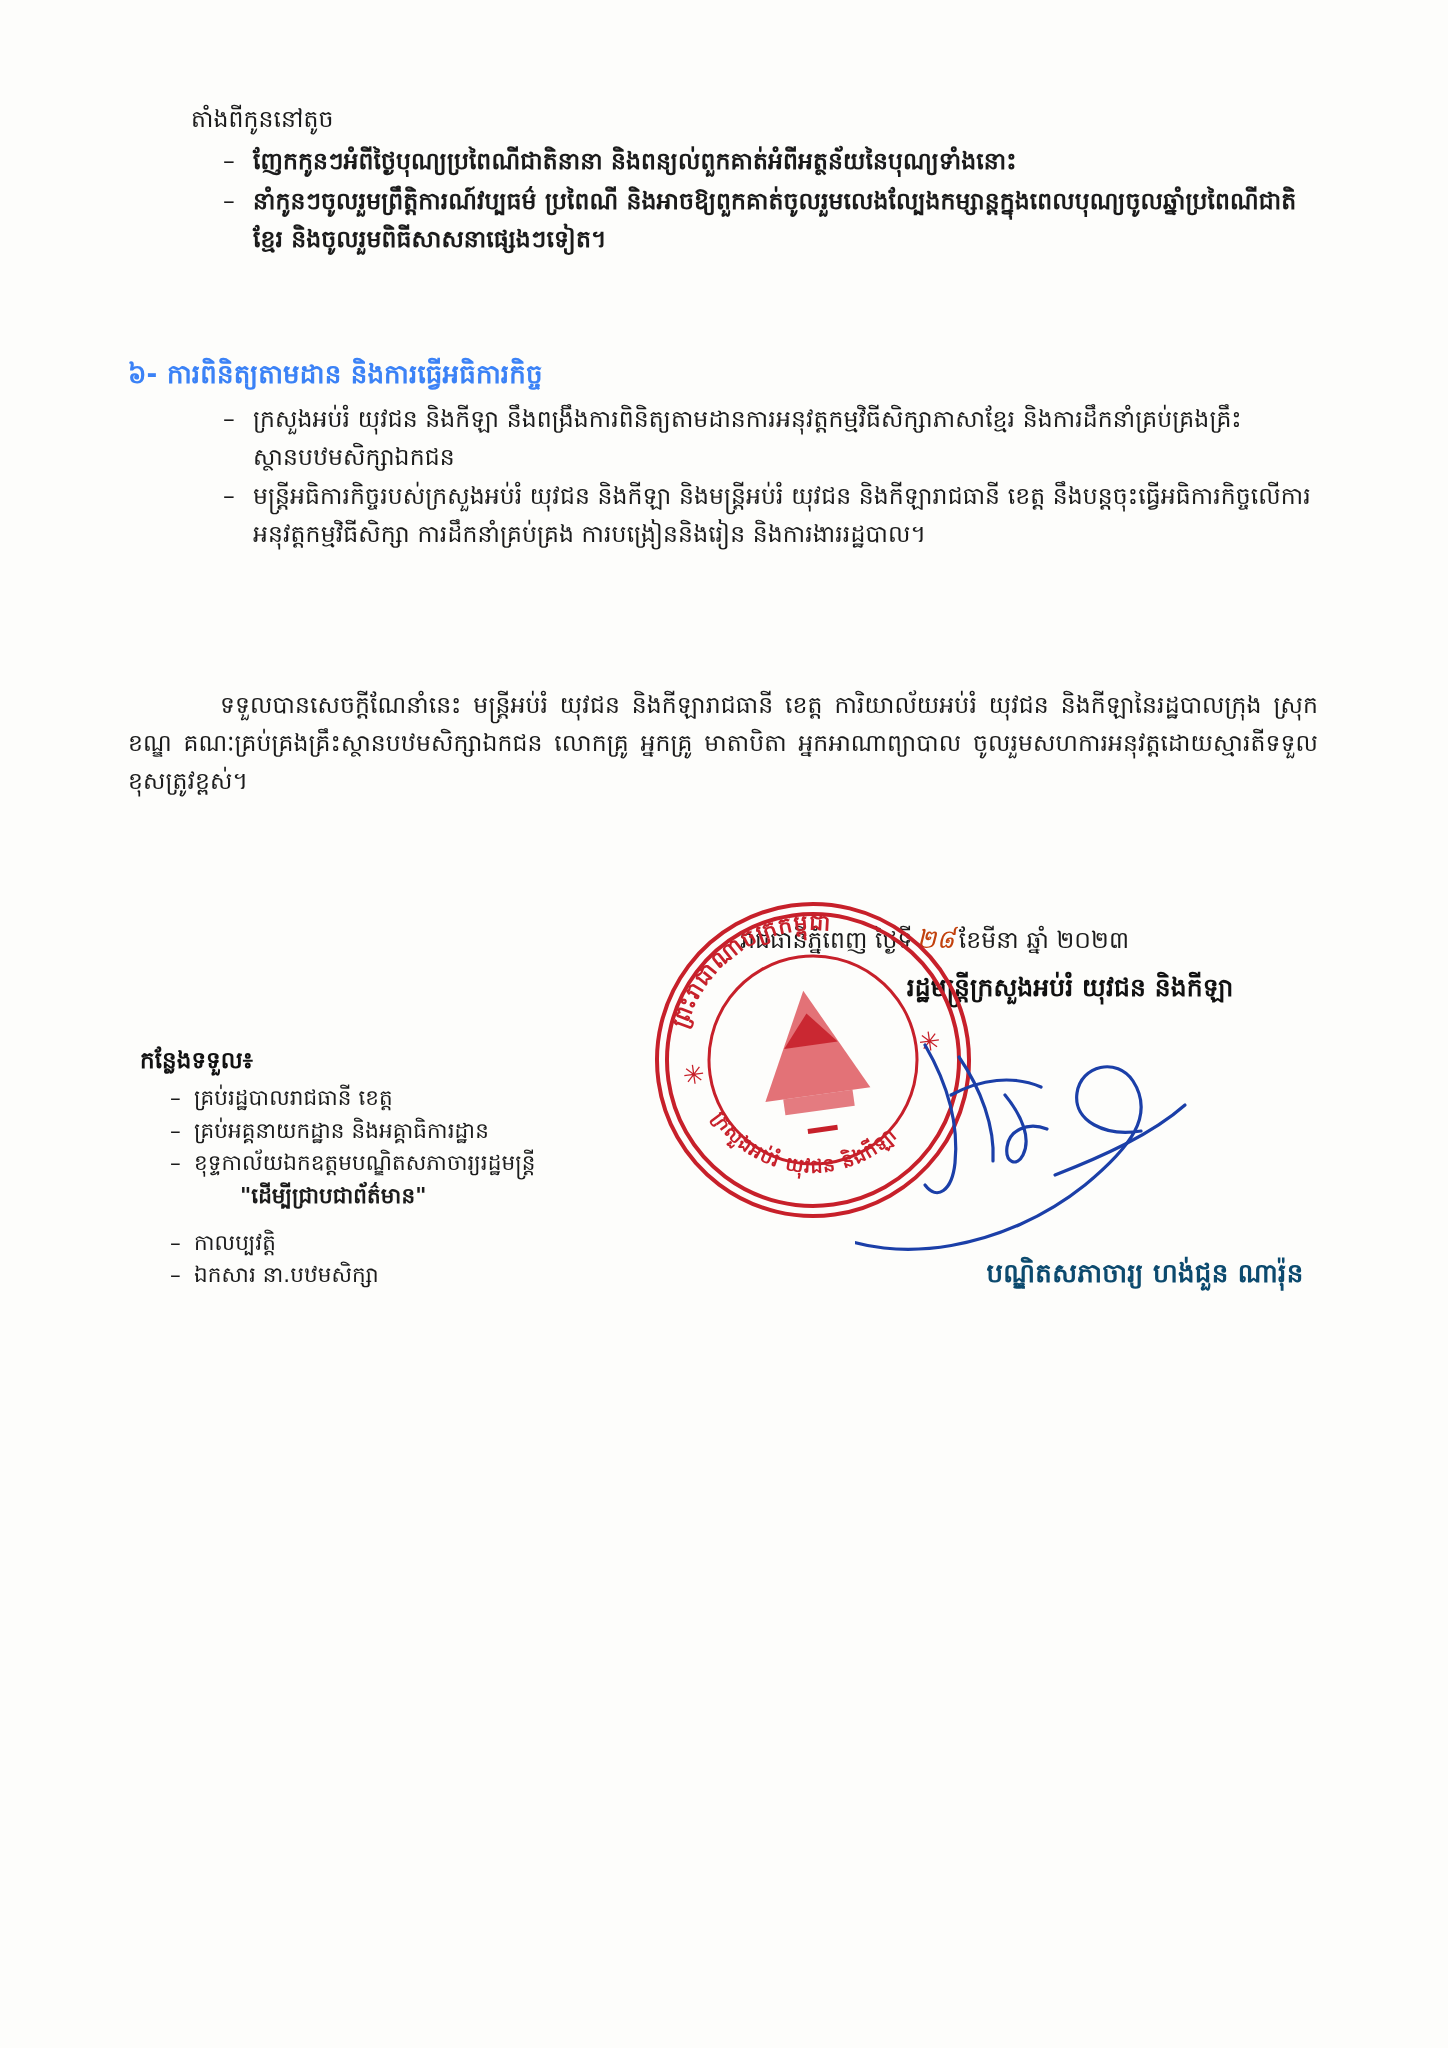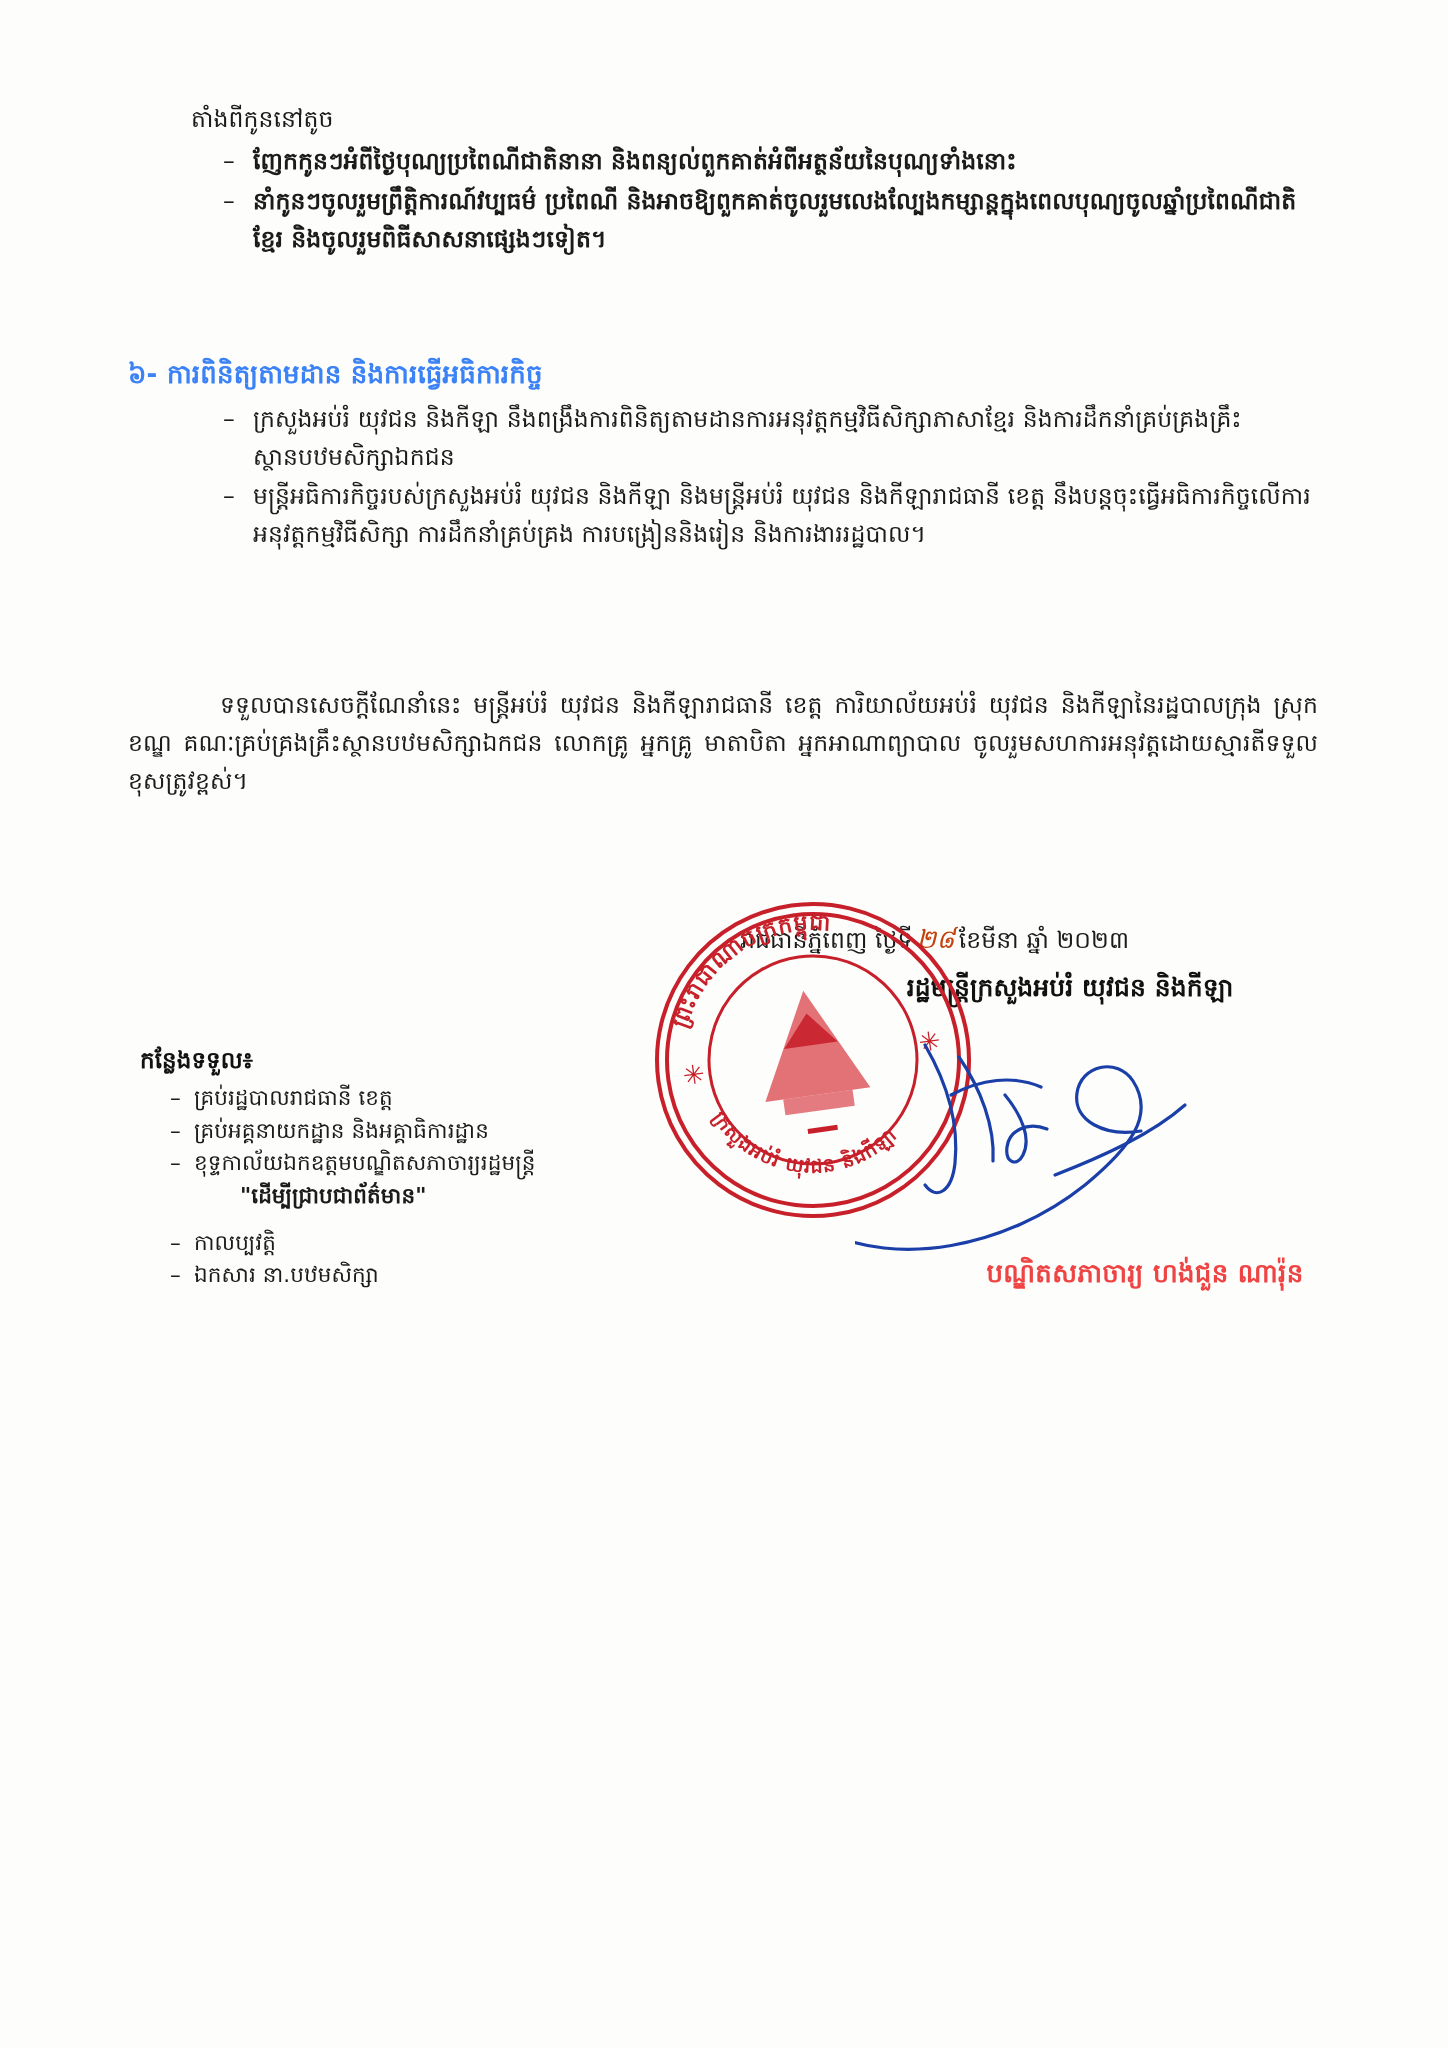--- a/index.html
+++ b/index.html
@@ -154,21 +154,21 @@
     text-align: center;
   }
   .signer-name {
     position: absolute;
     left: 930px;
     top: 1252px;
     width: 430px;
     text-align: center;
     font-weight: bold;
     font-size: 26px;
-    color: #ef4444;
+    color: #0c4a6e;
     letter-spacing: 0.3px;
   }
 
   
   .stamp {
     position: absolute;
     left: 648px;
     top: 895px;
     width: 330px;
     height: 330px;

